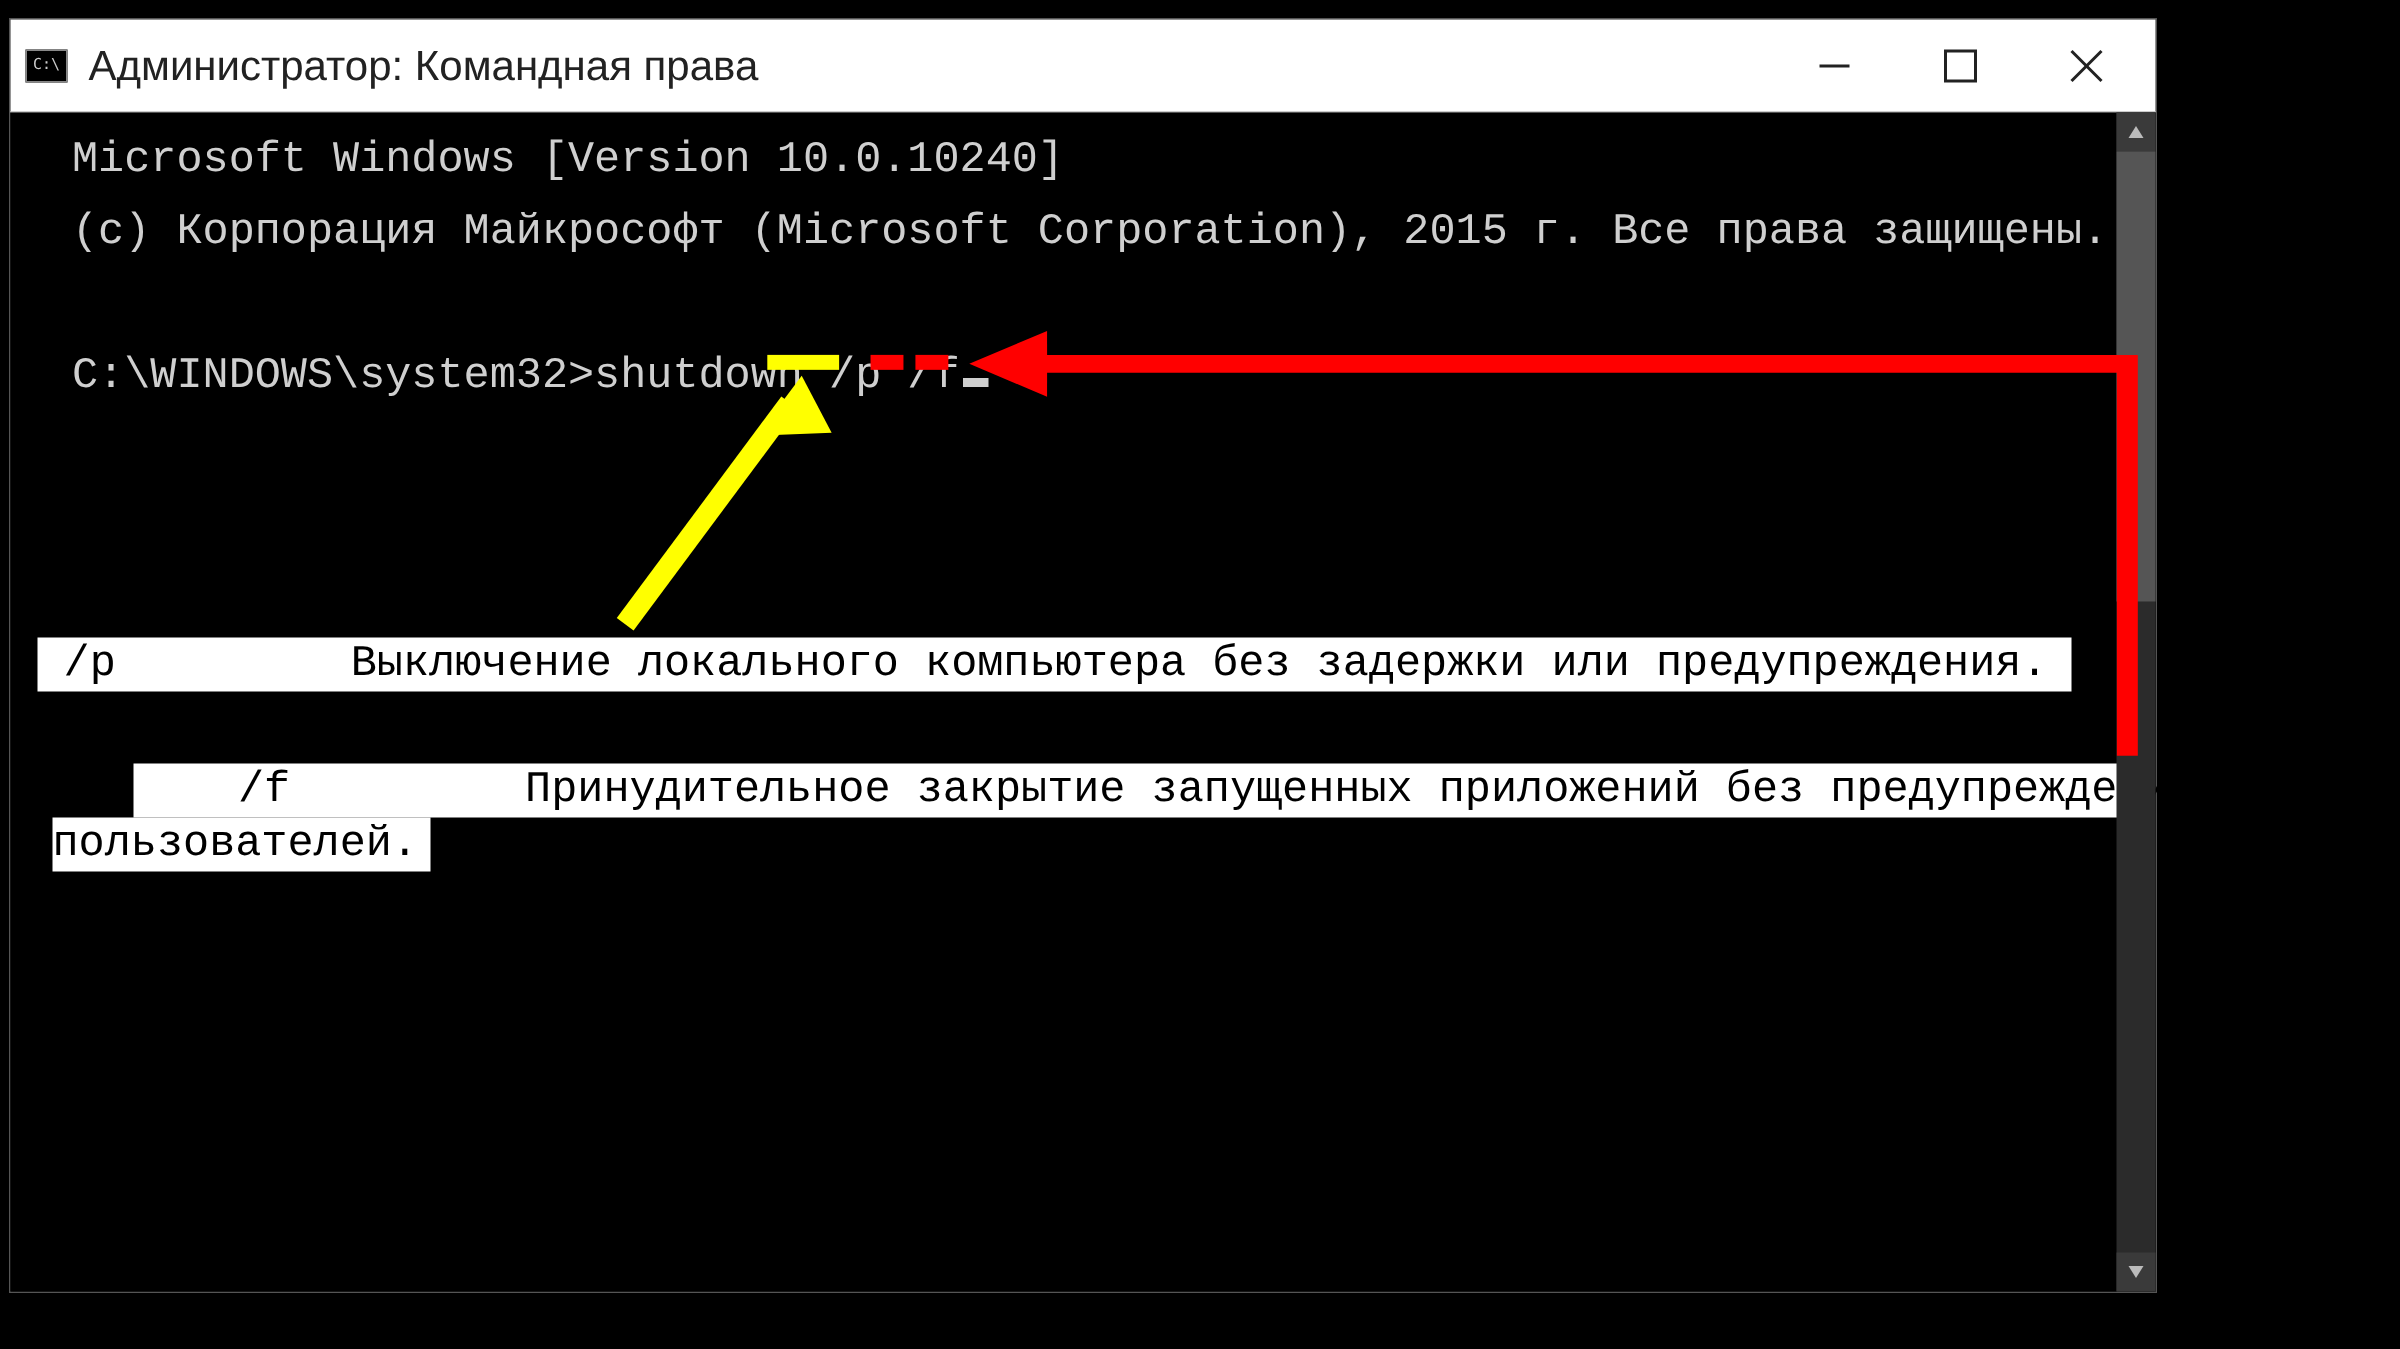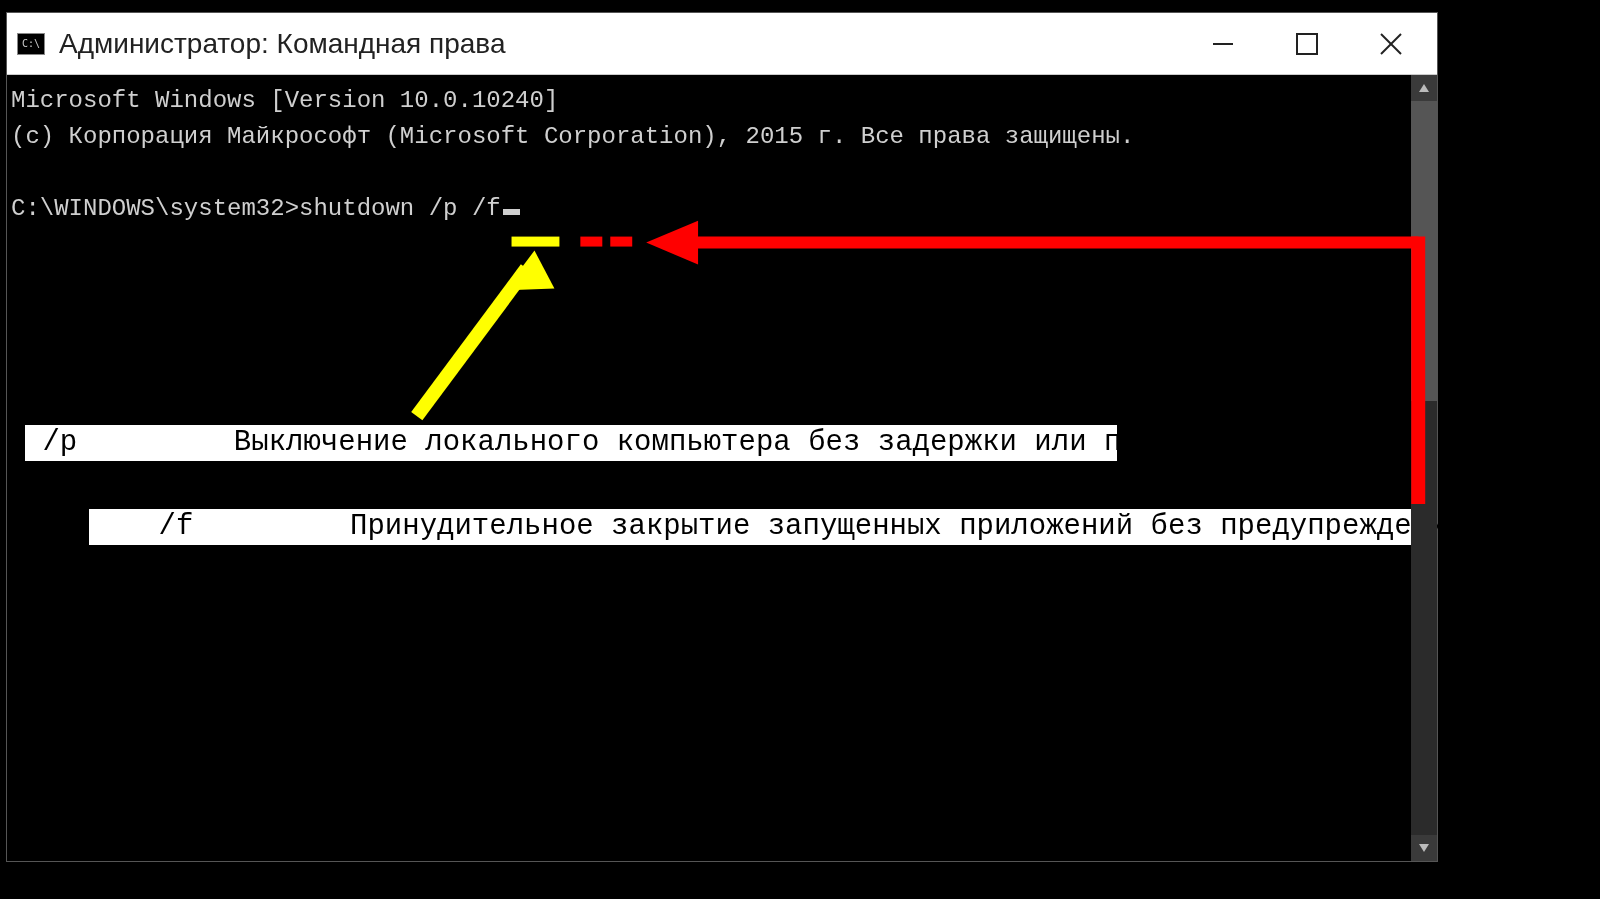--- a/index.html
+++ b/index.html
@@ -28,22 +28,22 @@
   .win-controls { display:flex; gap:40px; margin-right:14px; }
   .win-btn { width:44px; height:44px; display:flex; align-items:center; justify-content:center; cursor:pointer; }
   .win-btn svg { stroke:#222; stroke-width:2; fill:none; }
 
   .client {
     position:relative; width:100%; height:calc(100% - 62px);
     background:#000;
   }
   .terminal {
     font-family:"Consolas","Courier New",monospace;
-    font-size:24px; line-height:36px; color:#cfcfcf;
-    white-space:pre; padding:8px 0 0 4px;
+    font-size:29px; line-height:48px; color:#cfcfcf;
+    white-space:pre; padding:8px 0 0 4px;margin-left:37px;
   }
   .cursor {
     display:inline-block; width:17px; height:6px; background:#cfcfcf;
     vertical-align:baseline; margin-left:2px;
   }
 
   .scrollbar {
     position:absolute; right:0; top:0; width:26px; height:100%;
     background:#2b2b2b;
   }
@@ -100,23 +100,24 @@
       </div>
     </div>
   </div>
 
   <div class="client">
     <div class="terminal"><span>Microsoft Windows [Version 10.0.10240]</span>
 <span>(c) Корпорация Майкрософт (Microsoft Corporation), 2015 г. Все права защищены.</span>
 <span> </span>
 <span>C:\WINDOWS\system32&gt;</span><span>shutdown /p /f</span><span class="cursor"></span></div>
 
-    <div class="help-strip" style="left:18px; top:350px; width:1092px;"><span> /p         Выключение локального компьютера без задержки или предупреждения.</span></div>
+    <div class="help-strip" style="left:18px; top:350px; width:1356px;"><span> /p         Выключение локального компьютера без задержки или предупреждения.</span></div>
 
     <div class="help-strip" style="left:82px; top:434px; width:1346px;"><span>    /f         Принудительное закрытие запущенных приложений без предупреждения </span></div>
+    <div class="help-strip" style="left:28px; top:470px; width:252px;"><span>пользователей.</span></div>
 
     <div class="scrollbar">
       <div class="scroll-arrow up">
         <svg width="12" height="12" viewBox="0 0 12 12">
             <polygon points="6,2 11,10 1,10"></polygon>
           </svg>
       </div>
       <div class="scroll-thumb"></div>
       <div class="scroll-arrow down">
         <svg width="12" height="12" viewBox="0 0 12 12">

